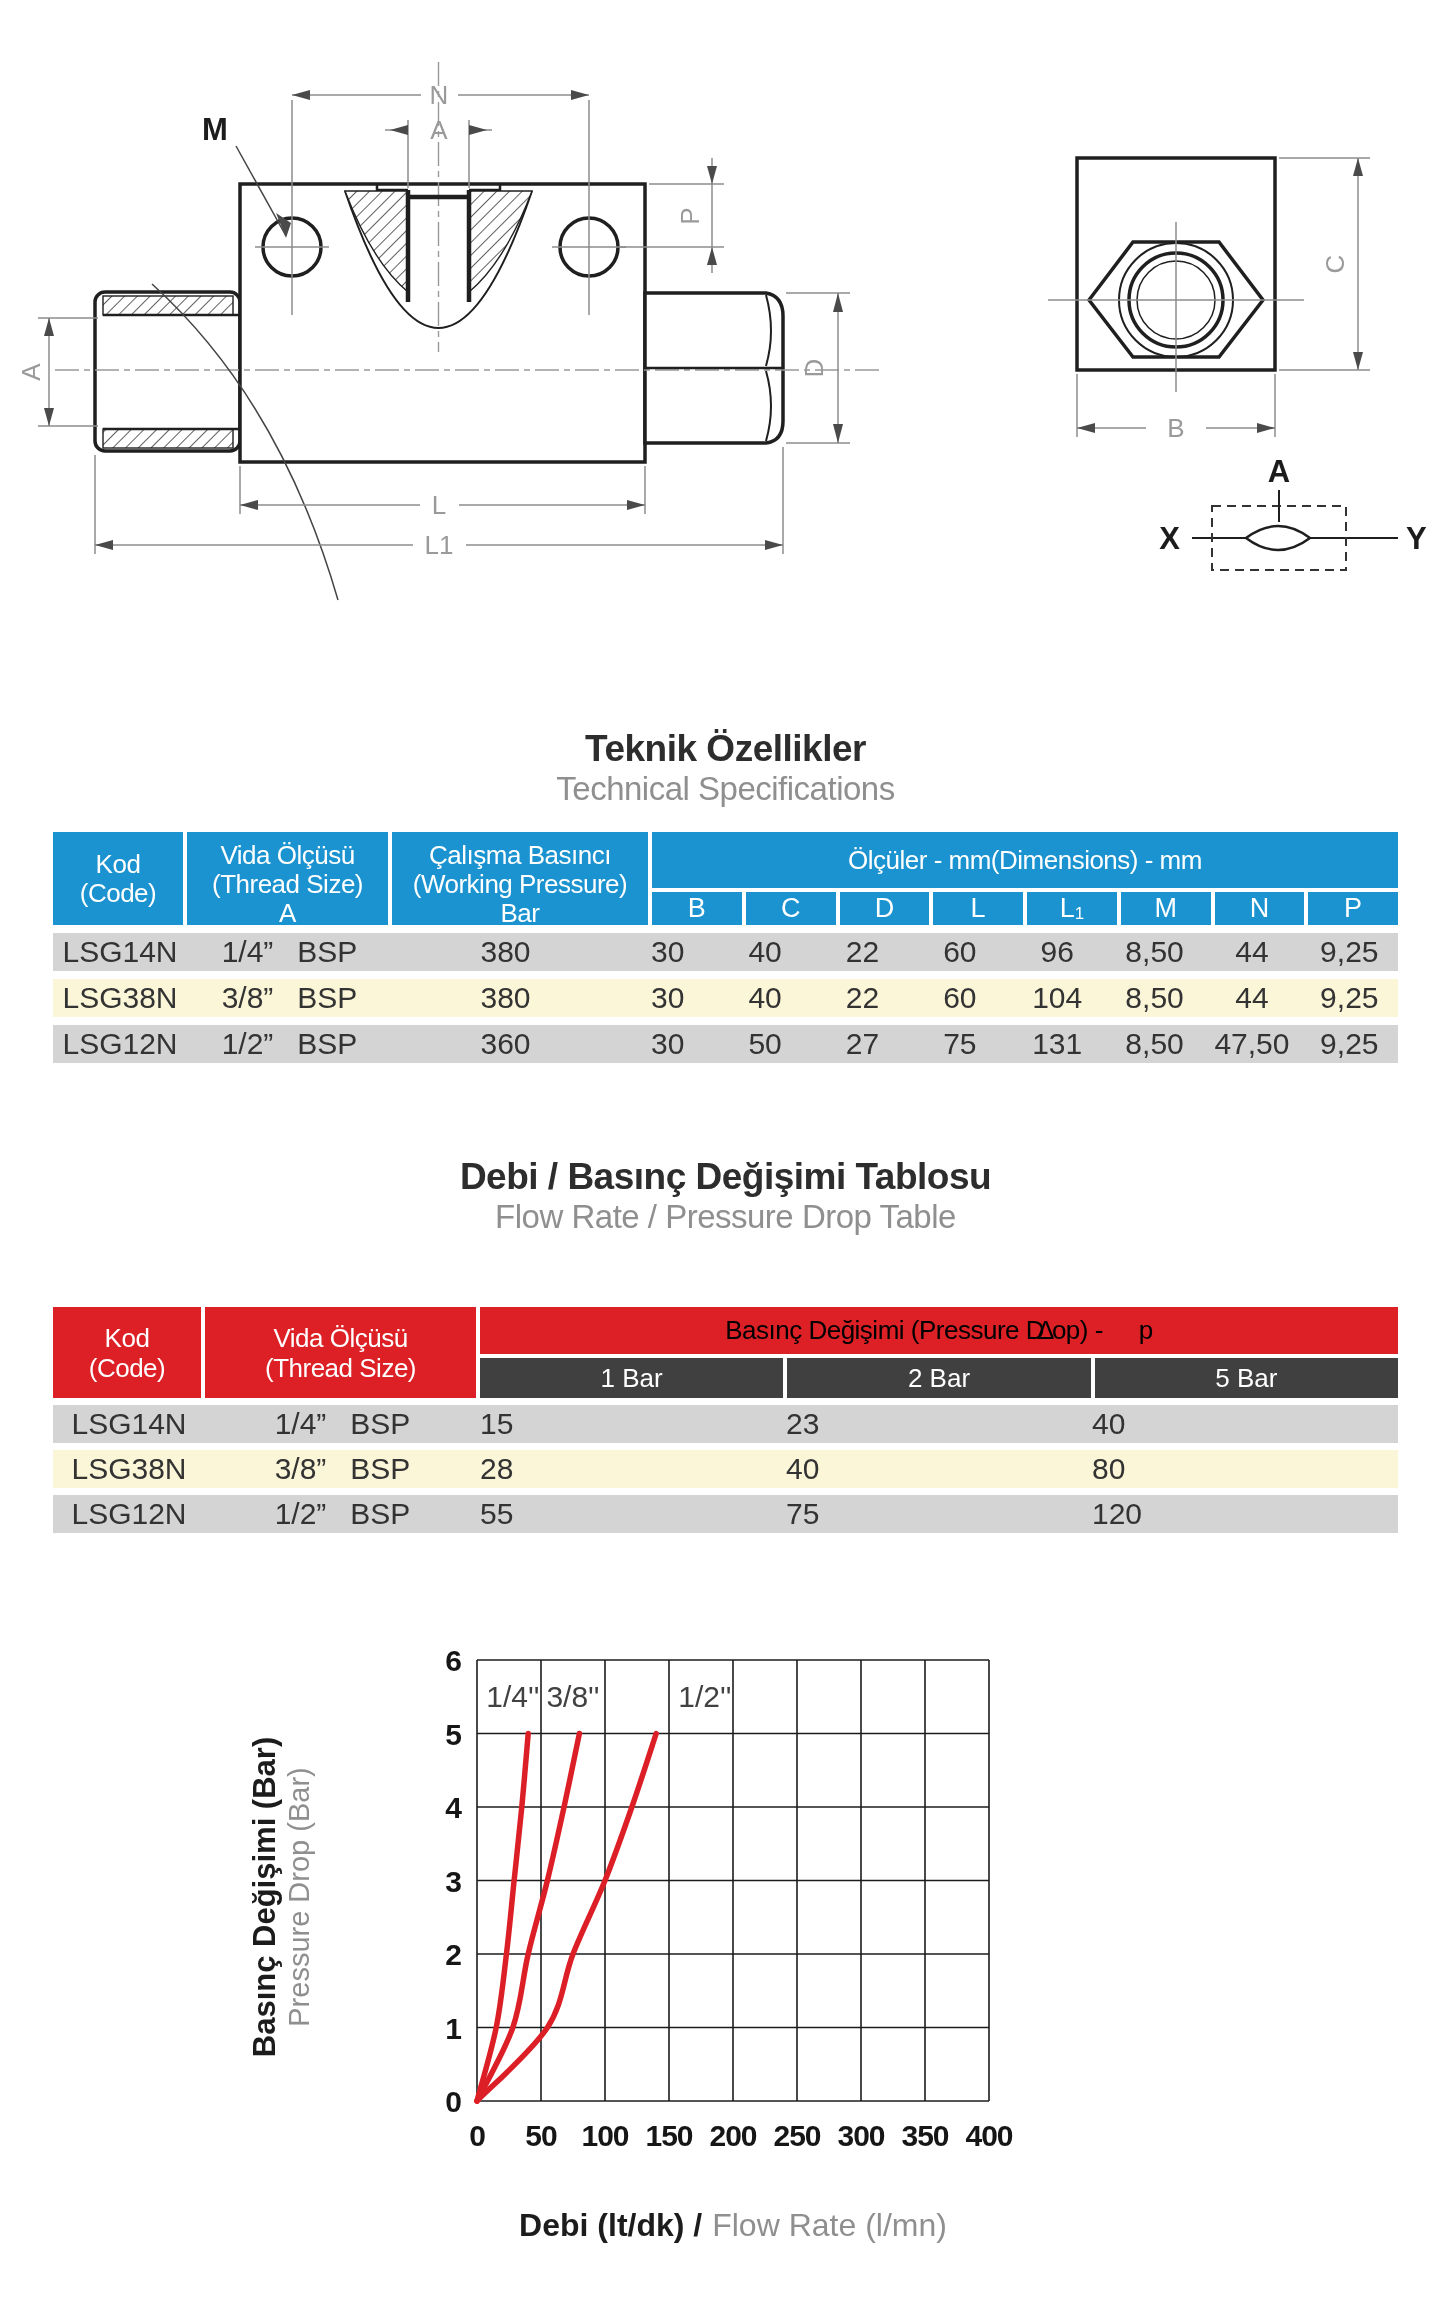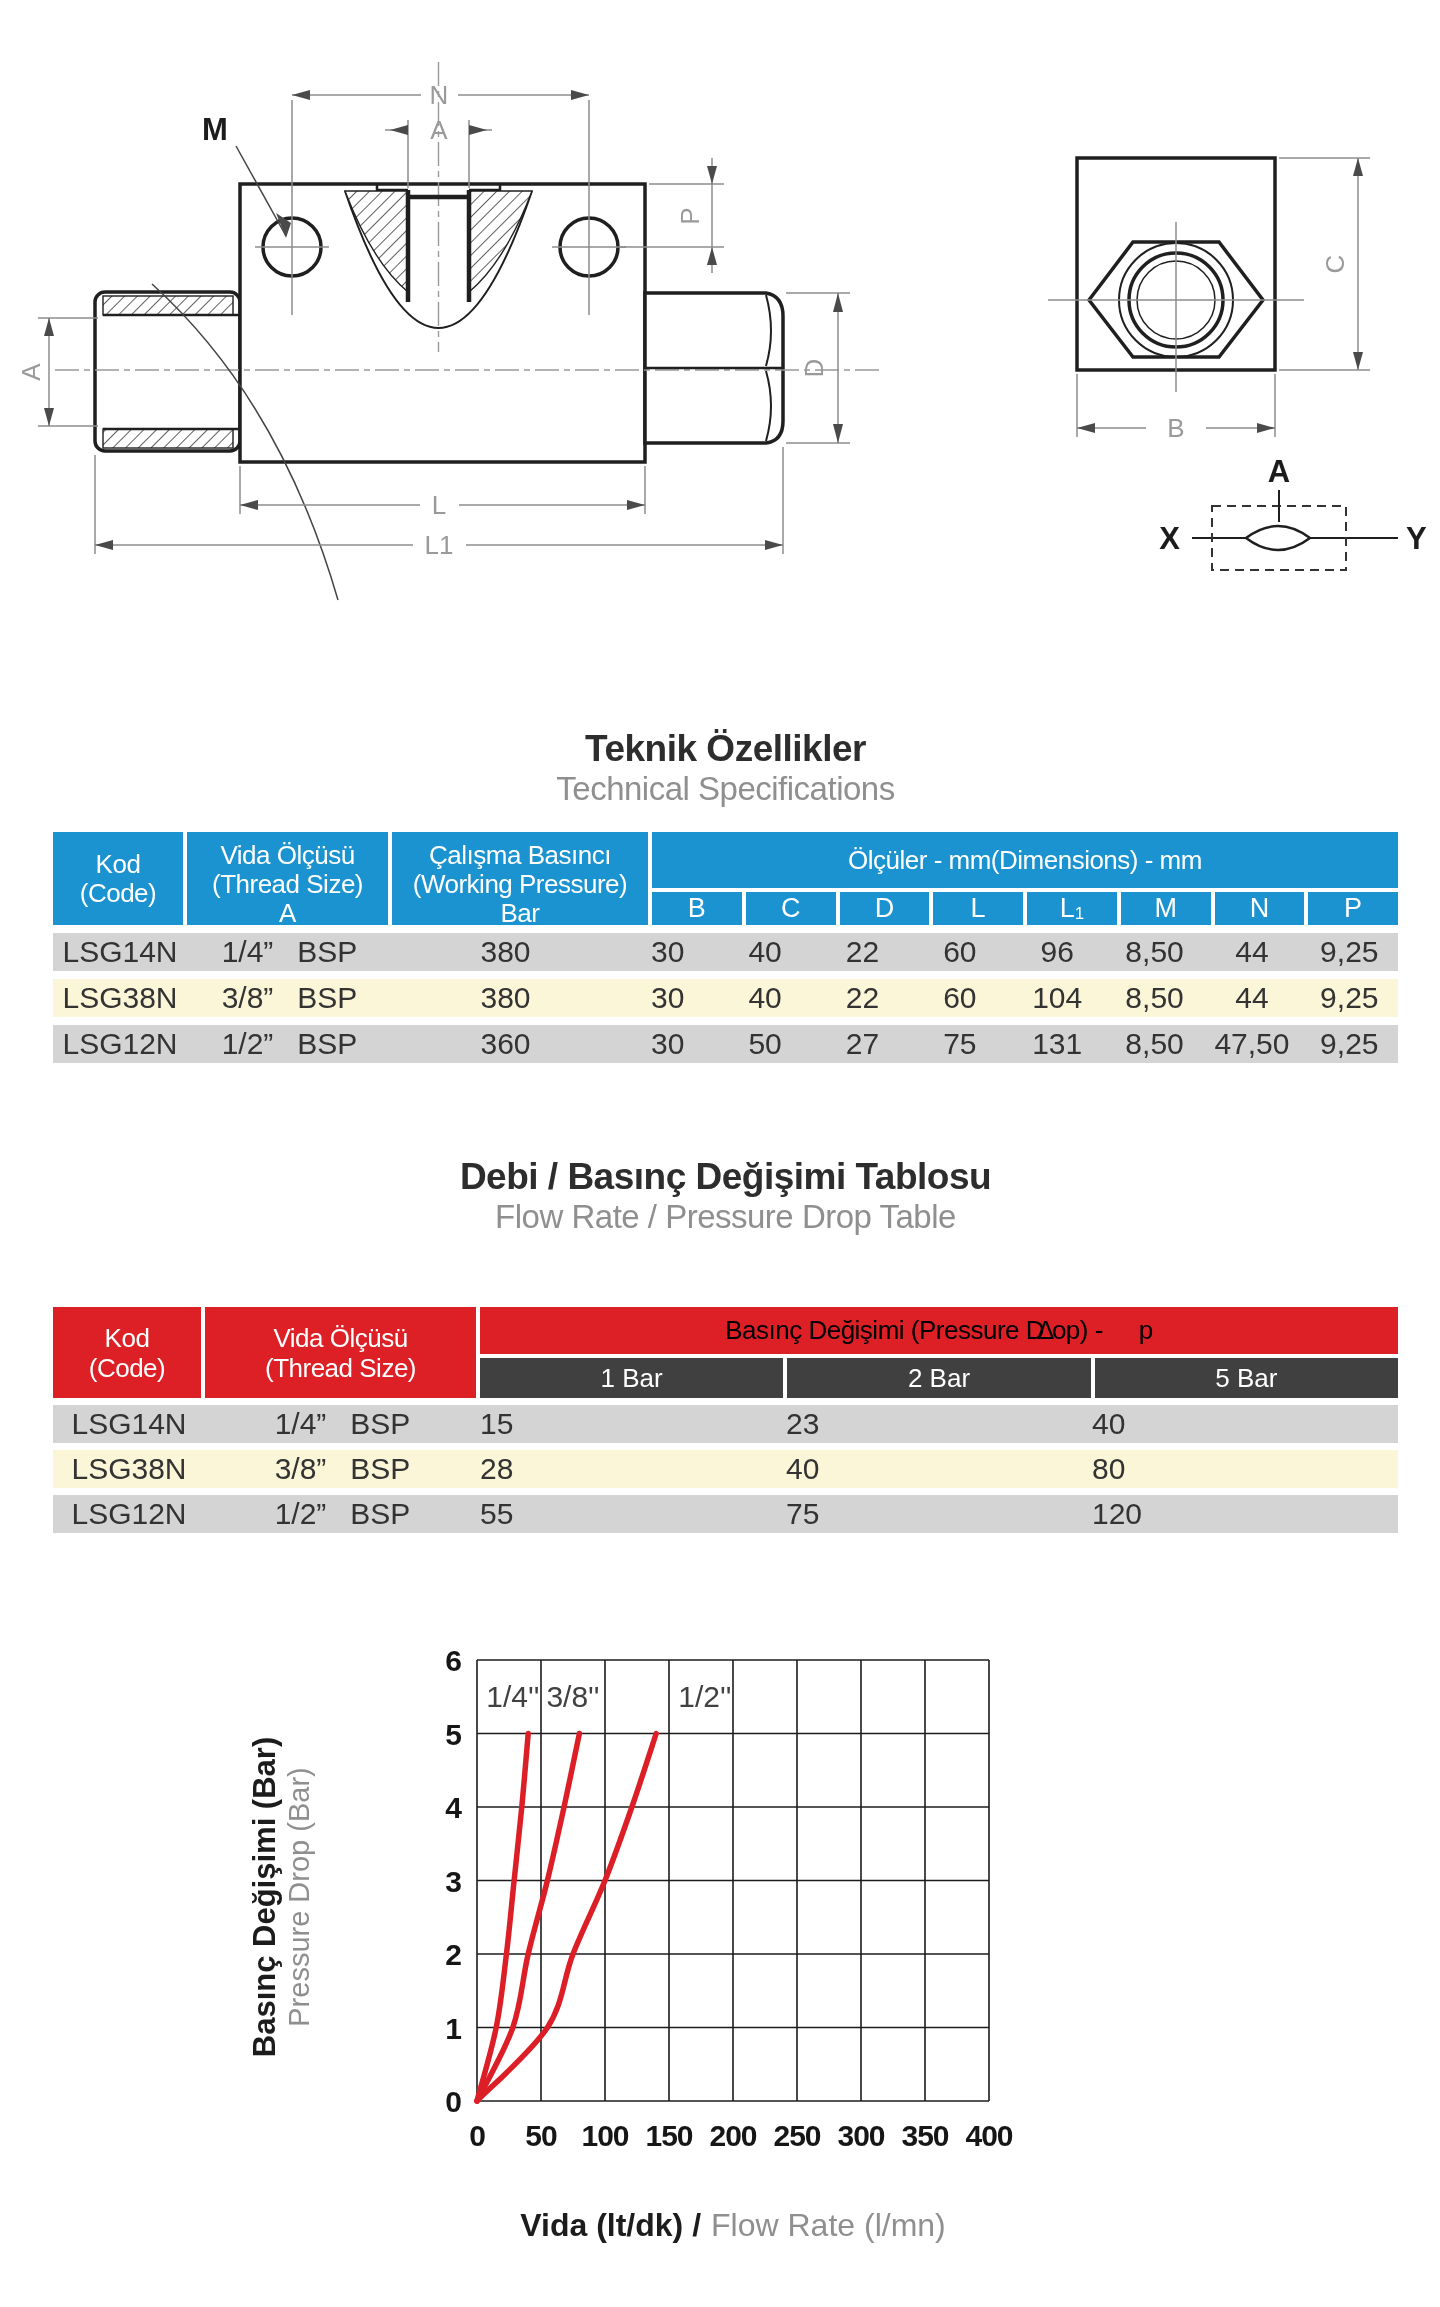--- a/index.html
+++ b/index.html
@@ -453,14 +453,14 @@
       <text x="353" y="76.75" class="clabel">3/8''</text>
       <text x="484.84000000000003" y="76.75" class="clabel">1/2''</text>
     </g>
 </svg>
 
 <div class="ylab">
   <span class="ylab-b">Basınç Değişimi (Bar)</span>
   <span class="ylab-g">Pressure Drop (Bar)</span>
 </div>
 <div class="xlab">
-  <span class="xlab-b">Vida (lt/dk) /</span><span class="xlab-g">Flow Rate (l/mn)</span>
+  <span class="xlab-b">Debi (lt/dk) /</span><span class="xlab-g">Flow Rate (l/mn)</span>
 </div>
 
 </body></html>

